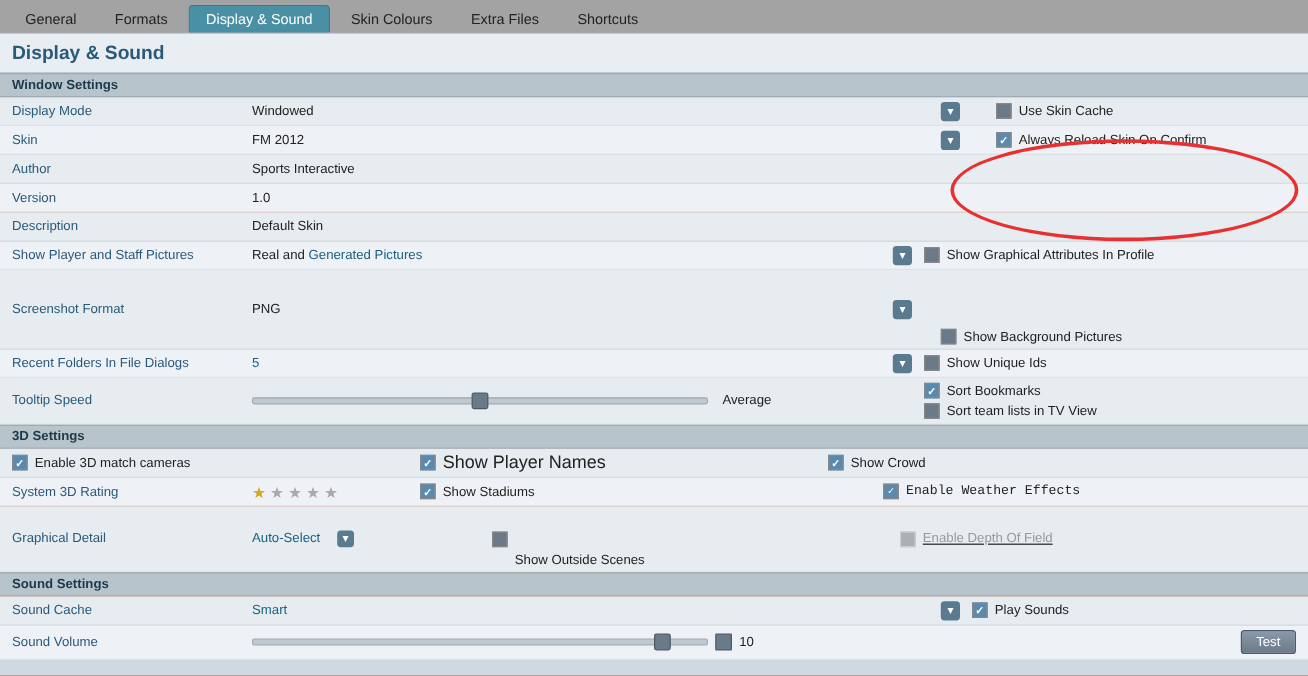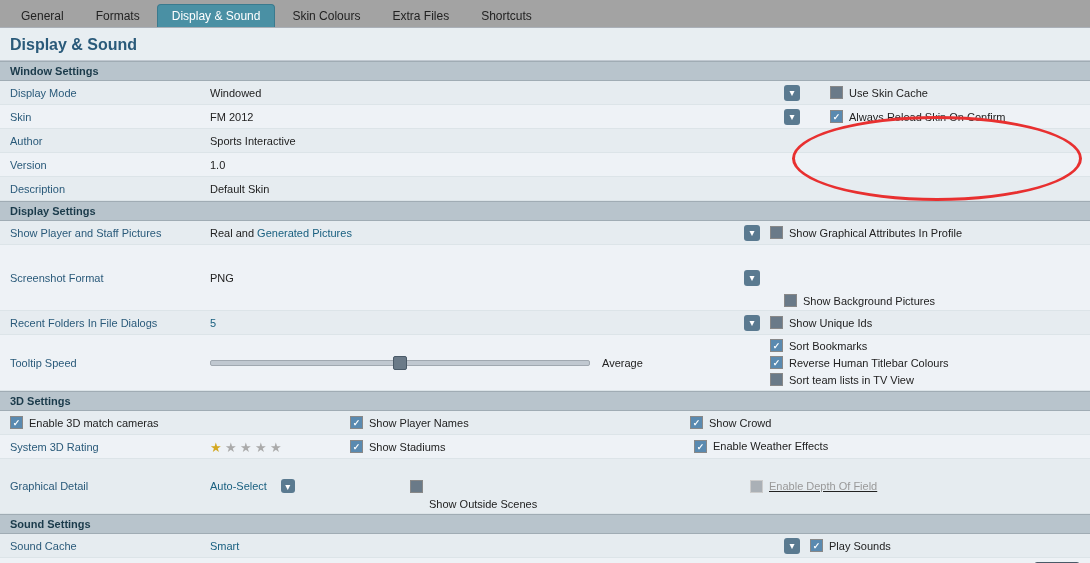--- a/index.html
+++ b/index.html
@@ -305,21 +305,20 @@
 
     <div class="row">
       <span class="row-label">Description</span>
       <span class="row-value black">Default Skin</span>
     </div>
 
     <div class="annotation-circle"></div>
   </div>
 
   <div>
-    <div class="section-header">Display Settings</div>
 
     <div class="row">
       <span class="row-label">Show Player and Staff Pictures</span>
       <span class="row-value">
         <span style="color:#222;">Real and</span>
         <span style="color:#1a6080;">Generated Pictures</span>
       </span>
       <span class="dropdown-arrow"></span>
       <span style="margin-left:auto; display:flex; align-items:center; gap:6px; min-width:320px; padding-left:10px;">
         <span class="cb"></span>
@@ -354,65 +353,61 @@
           <div class="slider-thumb"></div>
         </div>
         <span class="slider-label">Average</span>
       </div>
       <span style="margin-left:auto; display:flex; flex-direction:column; gap:2px; min-width:320px; padding-left:10px;">
         <span style="display:flex; align-items:center; gap:6px;">
           <span class="cb checked"></span>
           <span style="font-size:11px;">Sort Bookmarks</span>
         </span>
         <span style="display:flex; align-items:center; gap:6px; margin-top:2px;">
-          <span class="cb checked"></span>
-          <span style="font-size:11px;">Reverse Human Titlebar Colours</span>
-        </span>
-        <span style="display:flex; align-items:center; gap:6px; margin-top:2px;">
           <span class="cb"></span>
           <span style="font-size:11px;">Sort team lists in TV View</span>
         </span>
       </span>
     </div>
   </div>
 
   <div>
     <div class="section-header">3D Settings</div>
 
     <div class="row">
       <span style="display:flex; align-items:center; gap:6px; width:340px;">
         <span class="cb checked"></span>
         <span style="font-size:11px;">Enable 3D match cameras</span>
       </span>
       <span style="display:flex; align-items:center; gap:6px; width:340px;">
         <span class="cb checked"></span>
-        <span style="font-size:11px;">Show Player Names</span>
+        <span style="font-size:15px;">Show Player Names</span>
       </span>
       <span style="display:flex; align-items:center; gap:6px; flex:1;">
         <span class="cb checked"></span>
         <span style="font-size:11px;">Show Crowd</span>
       </span>
     </div>
 
     <div class="row">
       <span style="display:flex; align-items:center; gap:6px; width:200px;">
         <span style="font-size:11px; color:#2a5a7a;">System 3D Rating</span>
       </span>
       <span class="stars" style="width:80px; margin-right:60px;">
         <span class="star">★</span>
         <span class="star empty">★</span>
         <span class="star empty">★</span>
         <span class="star empty">★</span>
         <span class="star empty">★</span>
       </span>
-      <span style="display:flex; align-items:center; gap:6px; width:344px;">
+      <span style="display:flex; align-items:center; gap:6px; width:386px;">
         <span class="cb checked"></span>
         <span style="font-size:11px;">Show Stadiums</span>
       </span>
-      <span style="display:flex; align-items:flex-start; gap:6px; flex:1;">
+      <span style="display:flex; align-items:center; gap:6px; flex:1;font-family:Liberation Mono, monospace;">
         <span class="cb checked"></span>
         <span style="font-size:11px;">Enable Weather Effects</span>
       </span>
     </div>
 
     <div class="row">
       <span style="display:flex; align-items:flex-end; gap:6px; width:200px;">
         <span style="font-size:11px; color:#2a5a7a;">Graphical Detail</span>
       </span>
       <span style="display:flex; align-items:center; gap:6px; width:140px; margin-right:60px;">

